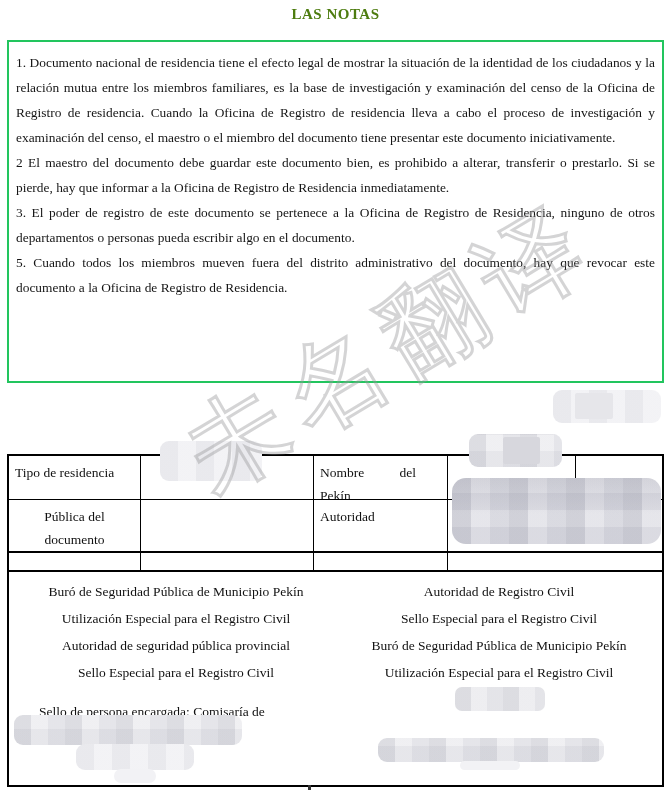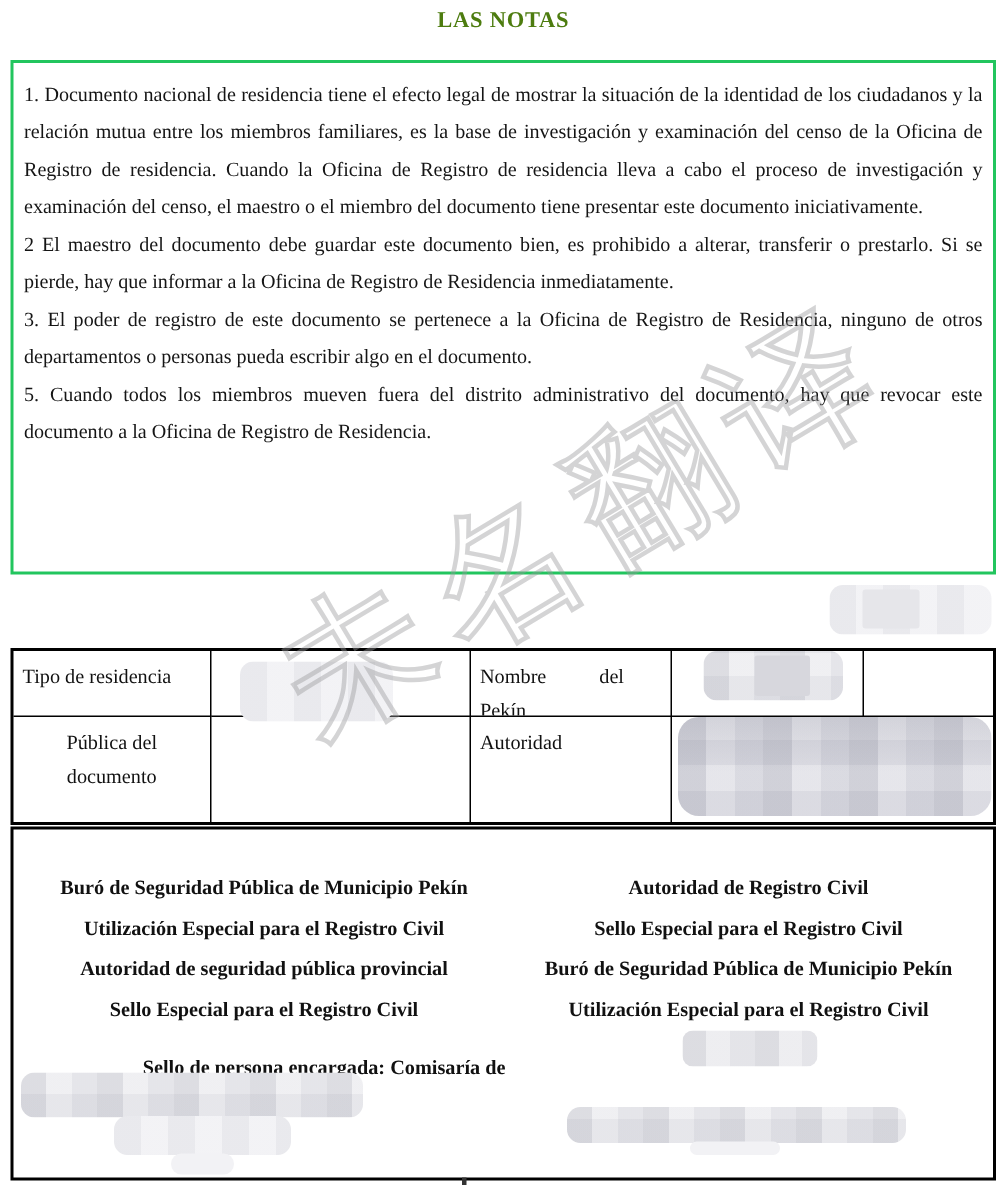--- a/index.html
+++ b/index.html
@@ -15,43 +15,43 @@
   
   .notes-box{
     position:absolute;left:7px;top:40px;width:657px;height:343px;
     border:2px solid #22c55e;box-sizing:border-box;padding:8px 7px 6px 7px;overflow:hidden;
   }
   .notes-box p{
     margin:0;text-align:justify;font-size:13.4px;line-height:25px;color:#151515;
   }
   
   .info-table{
-    position:absolute;left:7px;top:432px;width:657px;height:118px;
+    position:absolute;left:7px;top:454px;width:657px;height:118px;
     border:2px solid #000;box-sizing:border-box;
     display:grid;
     grid-template-columns:132px 173px 134px 128px 1fr;
     grid-template-rows:44px 1fr;
     font-size:13.5px;line-height:23px;
   }
   .cell{border-right:1px solid #000;border-bottom:1px solid #000;padding:5px 6px;box-sizing:border-box;overflow:hidden;}
   .cell.no-r{border-right:none;}
   .cell.no-b{border-bottom:none;}
   .cell.span2{grid-column:span 2;}
   .cell.center{text-align:center;}
   .jrow{display:flex;justify-content:space-between;width:96px;}
   
   .seal-box{
     position:absolute;left:7px;top:551px;width:657px;height:236px;
     border:2px solid #000;box-sizing:border-box;font-size:13.5px;line-height:27px;
   }
   .seal-col{position:absolute;top:25px;text-align:center;}
   .seal-col.left{left:6px;width:322px;}
   .seal-col.right{left:330px;width:320px;}
-  .seal-line{display:block;font-weight:bold;}
-  .person-line{margin-top:12px;text-align:right;padding-left:24px;}
+  .seal-line{display:block;}
+  .person-line{margin-top:12px;text-align:left;padding-left:24px;}
   .inline-redact{
     display:inline-block;width:90px;height:24px;vertical-align:-7px;margin-left:2px;
     border-radius:7px;background-color:#ededf0;
     background-image:repeating-linear-gradient(90deg,rgba(120,122,138,.14) 0 16px,rgba(250,250,252,.05) 16px 32px,rgba(150,152,168,.10) 32px 48px);
   }
   
   .redact{
     position:absolute;z-index:2;border-radius:9px;background-color:#eeeef1;
     background-image:
       repeating-linear-gradient(90deg,rgba(118,120,138,.15) 0 17px,rgba(250,250,252,.05) 17px 34px,rgba(148,150,168,.11) 34px 51px),

